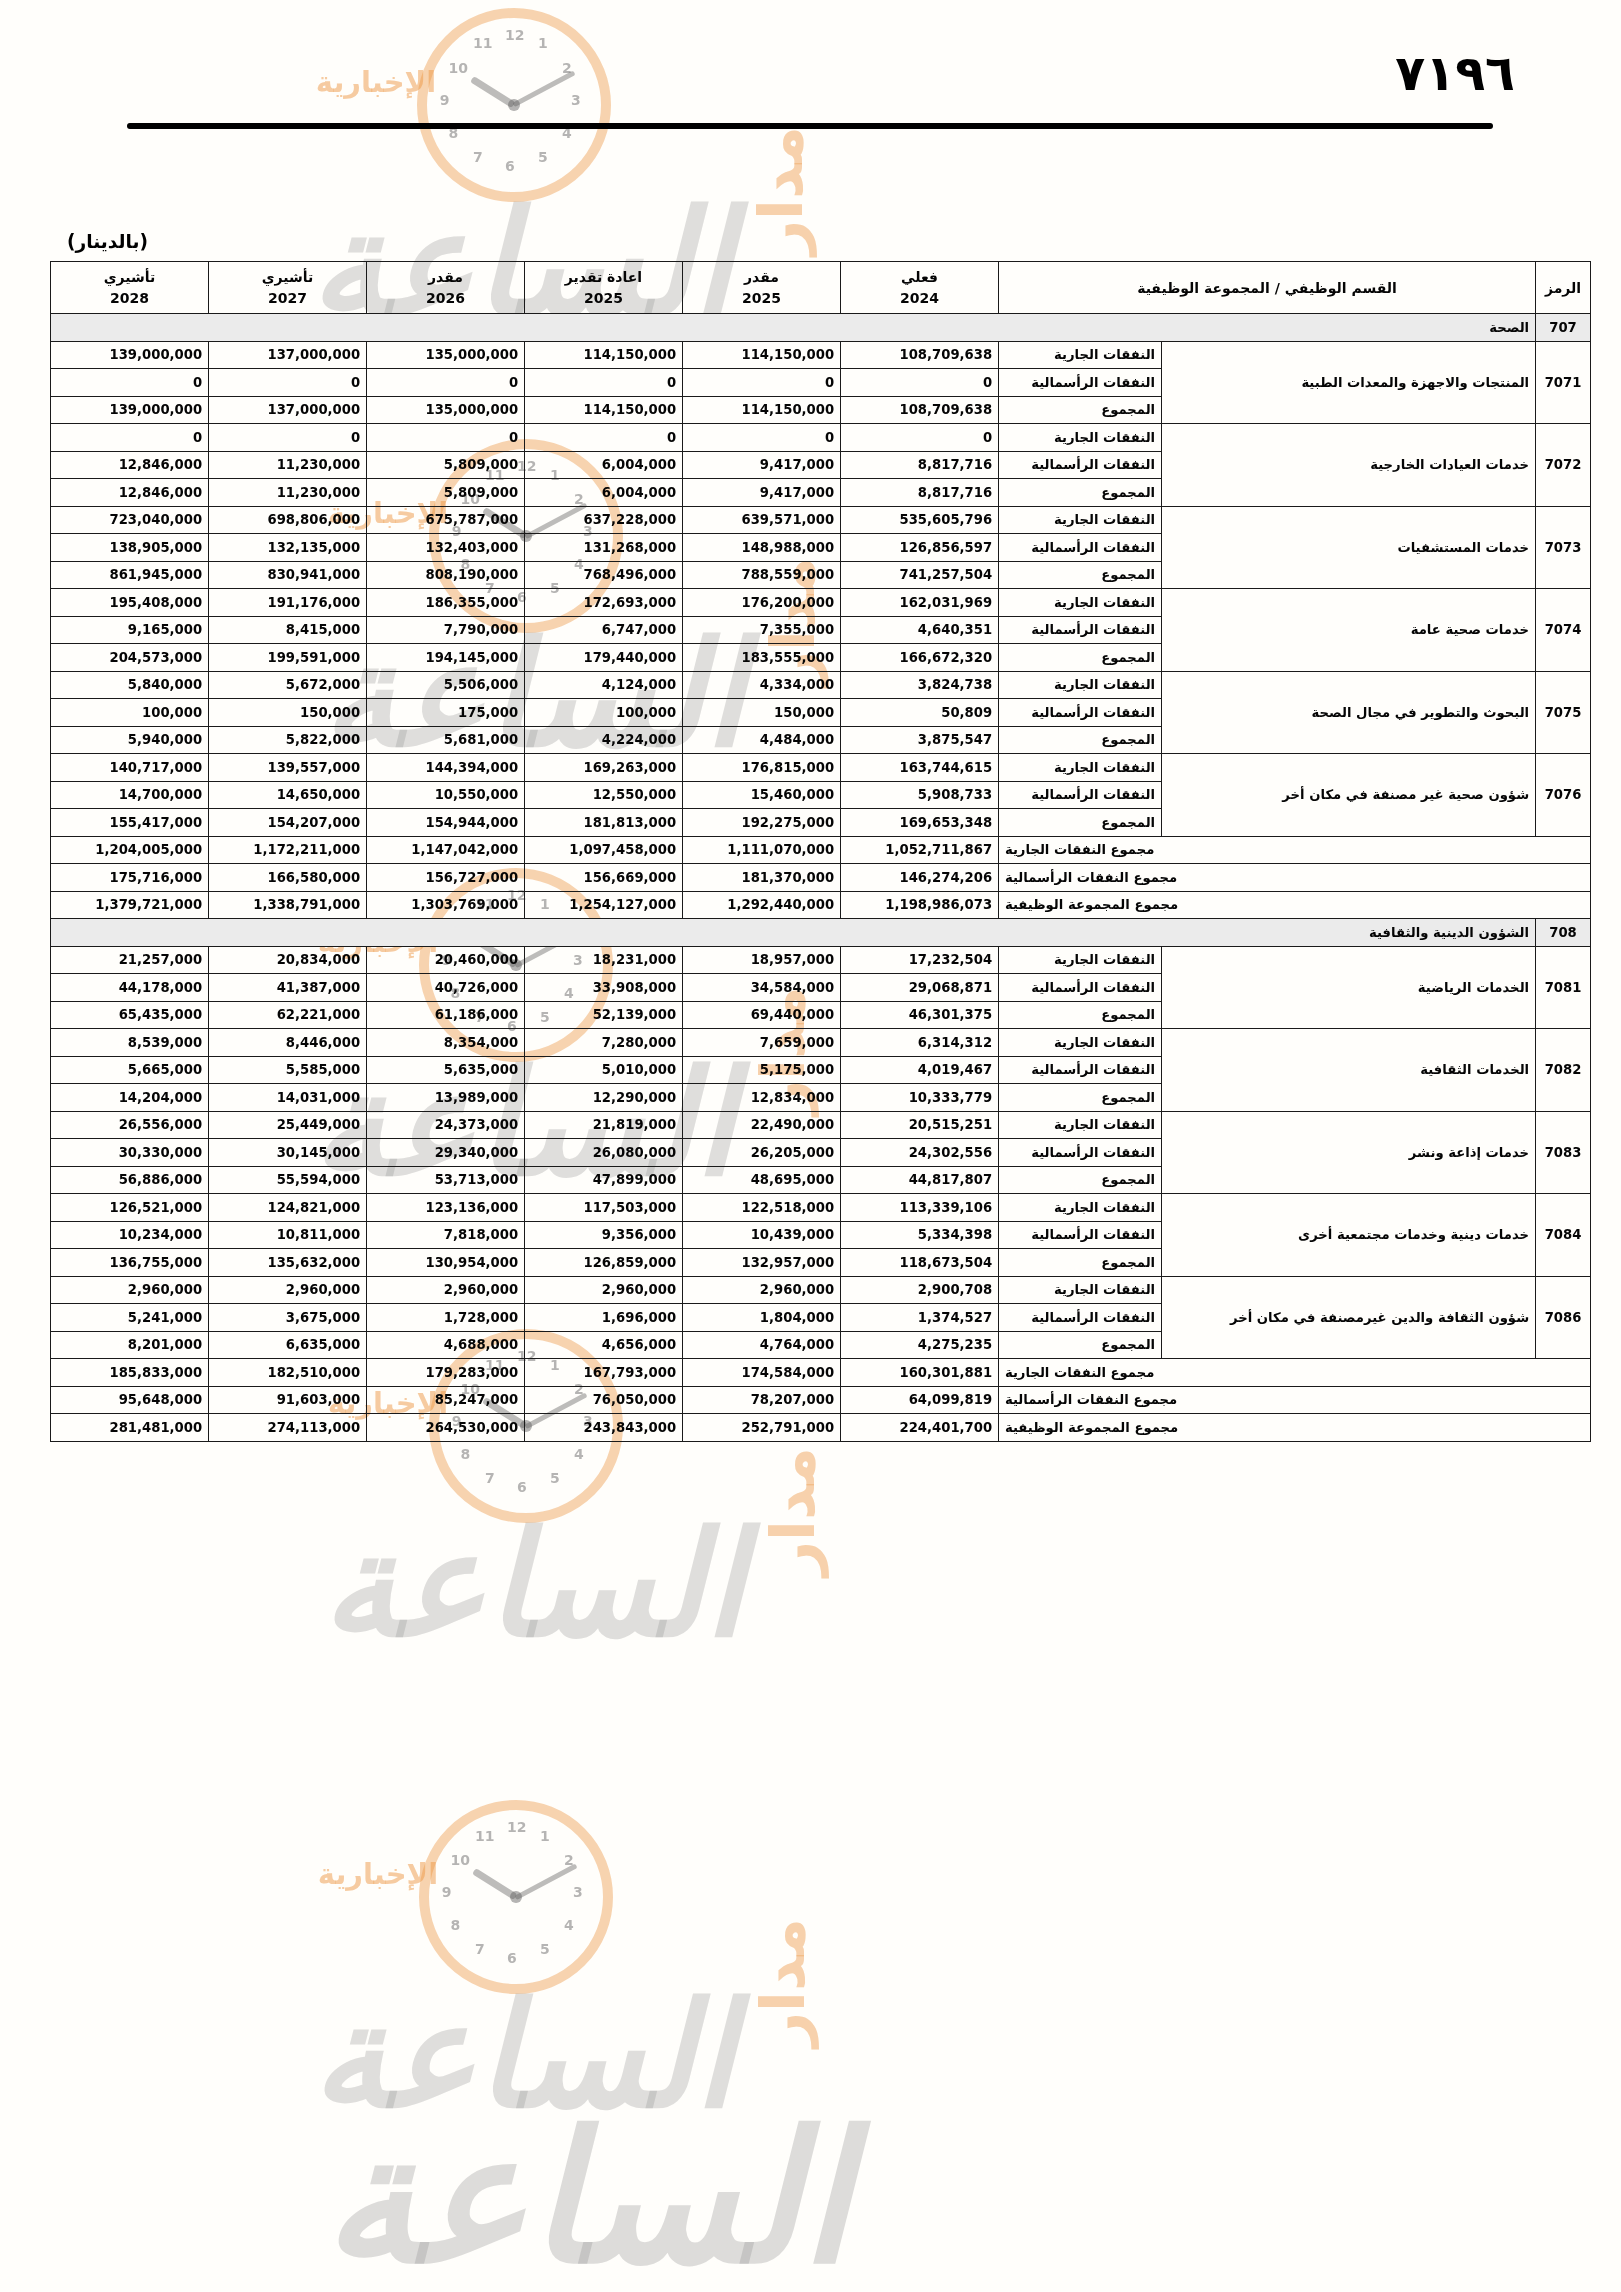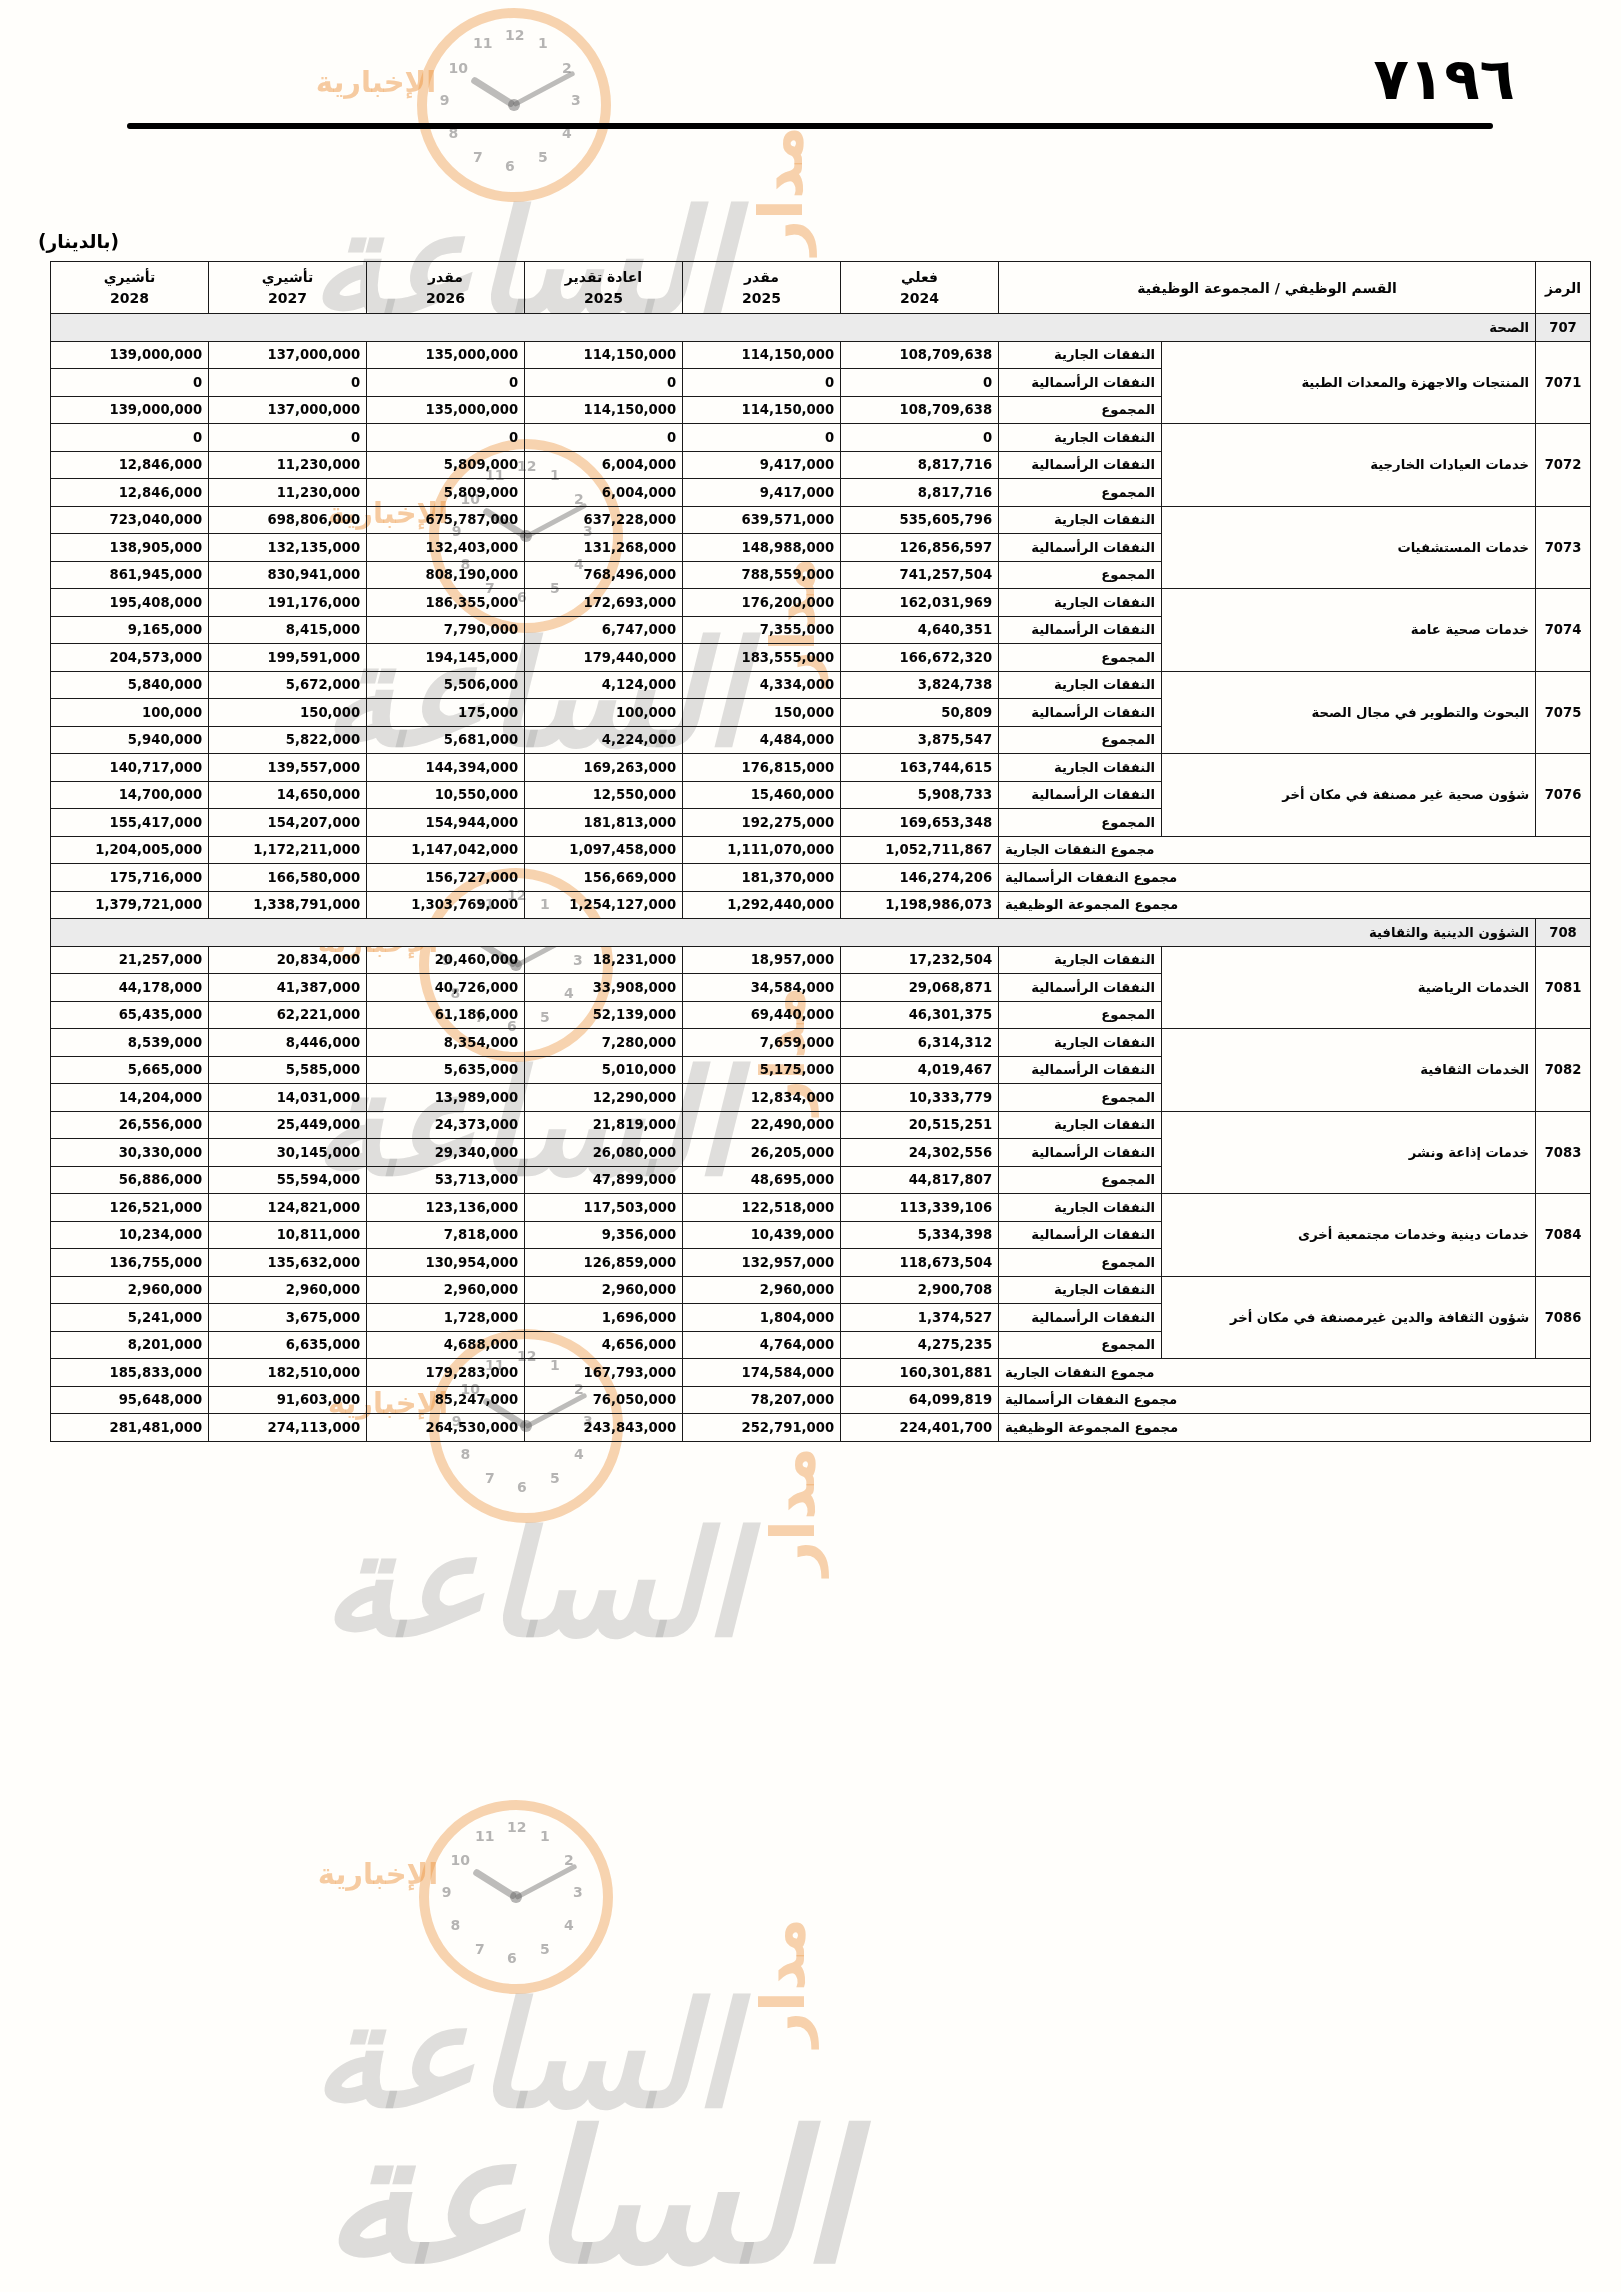--- a/index.html
+++ b/index.html
@@ -2,27 +2,27 @@
 <html lang="ar" dir="rtl"><head>
 <meta charset="utf-8">
 <style>
   html,body{margin:0;padding:0;}
   body{background:#ffffff;font-family:"DejaVu Sans",sans-serif;}
   .page{position:relative;width:1621px;height:2293px;background:#fffefb;overflow:hidden;direction:rtl;}
   .wm-layer{position:absolute;inset:0;z-index:0;pointer-events:none;}
   .fg{position:absolute;inset:0;z-index:1;}
 
   
-  .page-number{position:absolute;top:45px;right:106px;font-size:58px;font-weight:bold;color:#000;letter-spacing:2.9px;}
+  .page-number{position:absolute;top:45px;right:106px;font-size:49px;font-weight:bold;color:#000;letter-spacing:2.9px;}
   .header-rule{position:absolute;top:123px;left:127px;width:1366px;height:5.9px;background:#000;border-radius:2.9px;}
   .header-oval{position:absolute;top:90px;left:647px;width:333px;height:74px;background:#fff;border:3.9px solid #000;border-radius:50%;display:flex;align-items:center;justify-content:center;}
   .oval-text{font-size:26.5px;font-weight:bold;color:#000;}
   .doc-title{position:absolute;top:186px;left:0;right:0;text-align:center;font-size:23.5px;font-weight:bold;color:#000;}
   .doc-subtitle{position:absolute;top:222px;left:0;right:0;text-align:center;font-size:21.6px;font-weight:bold;color:#000;}
-  .currency-note{position:absolute;top:231px;left:38px;font-size:18.6px;font-weight:bold;color:#000;}
+  .currency-note{position:absolute;top:231px;left:67px;font-size:18.6px;font-weight:bold;color:#000;}
 
   
   table.budget{position:absolute;top:261px;left:50px;width:1539px;border-collapse:collapse;table-layout:fixed;direction:rtl;background:transparent;}
   .col-code{width:55px}.col-name{width:374px}.col-type{width:163px}.col-year{width:158px}
   .budget th,.budget td{border:1px solid #1a1a1a;font-weight:bold;color:#050505;overflow:hidden;white-space:nowrap;}
   .budget thead th{height:47px;font-size:14px;text-align:center;vertical-align:middle;padding:2px 3.9px;background:transparent;}
   .th-year div{line-height:1.5;}
   .budget tbody td{height:26.5px;font-size:13.2px;padding:0 5.9px;vertical-align:middle;}
   .code-cell{text-align:center;}
   .name-cell{text-align:right;}

